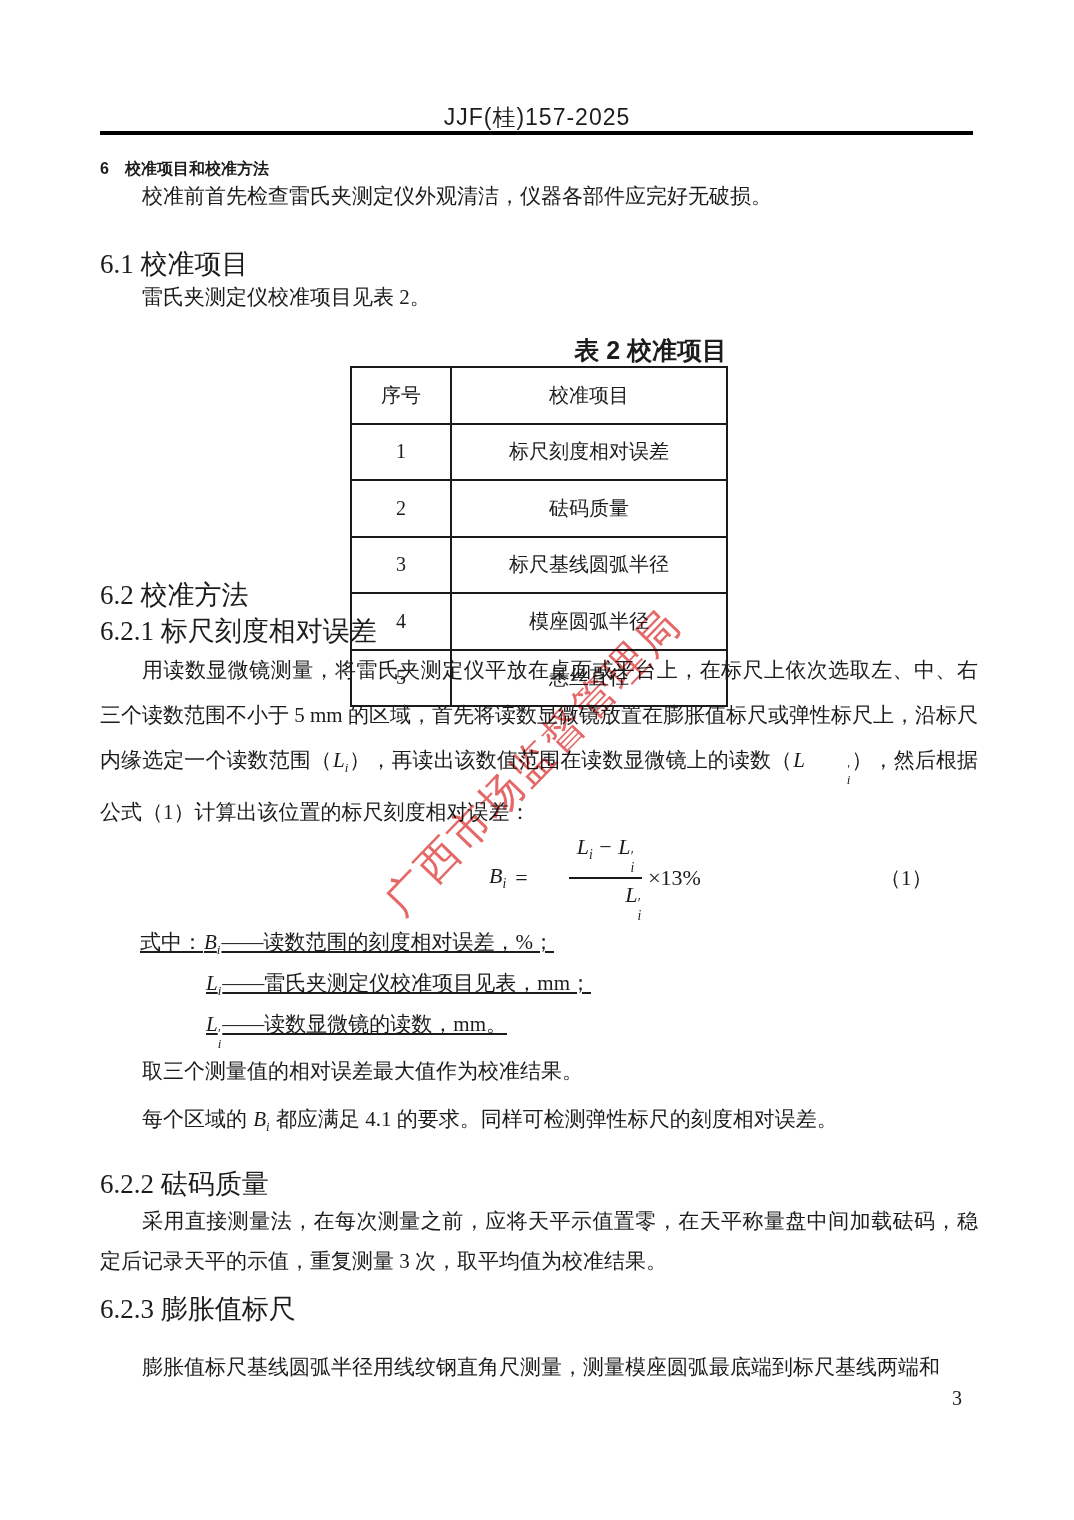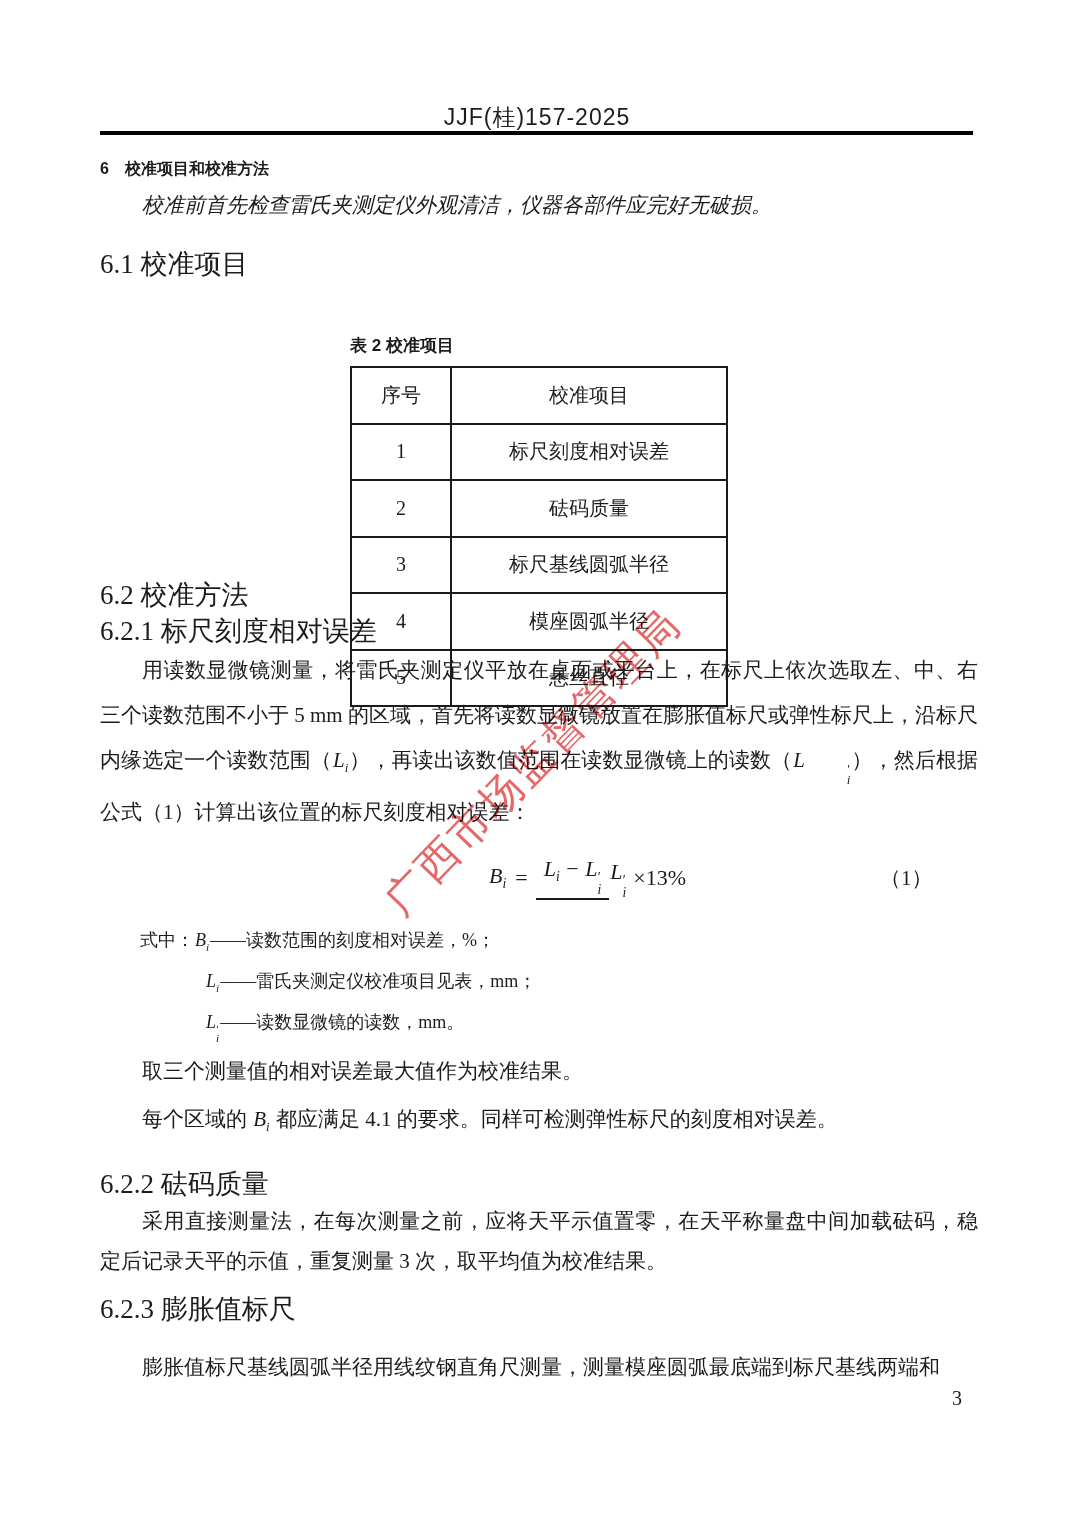--- a/index.html
+++ b/index.html
@@ -12,52 +12,52 @@
     font-family:"Liberation Sans",sans-serif;font-size:23px;letter-spacing:1px;}
   .header-rule{position:absolute;top:131px;left:100px;width:873px;height:4px;background:#000;}
   
   .h-main{position:absolute;top:159px;left:100px;
     font-family:"Liberation Sans",sans-serif;font-weight:700;font-size:16px;}
   .h-sub{position:absolute;left:100px;font-size:27px;font-weight:400;}
   .h-61{top:246px;} .h-62{top:577px;} .h-621{top:613px;} .h-622{top:1166px;} .h-623{top:1291px;}
   
   .para{position:absolute;left:100px;width:878px;font-size:21px;line-height:45px;
     text-align:justify;text-indent:2em;}
-  .p-intro{top:191px;line-height:28px;font-style:italic;}
+  .p-intro{top:182px;line-height:28px;}
   .p-61{top:283px;line-height:28px;}
   .p-621{top:648px;}
   .p-qu{top:1056px;line-height:30px;}
   .p-mei{top:1104px;line-height:30px;}
   .p-622{top:1201px;line-height:40px;}
   .p-623{top:1326px;line-height:30px;margin-top:26px;}
   
-  .tbl-caption{position:absolute;top:334px;left:350px;width:377px;text-align:left;
-    font-family:"Liberation Sans",sans-serif;font-weight:700;font-size:17px;}
+  .tbl-caption{position:absolute;top:334px;left:350px;width:377px;text-align:right;
+    font-family:"Liberation Sans",sans-serif;font-weight:700;font-size:25px;}
   table.tbl{position:absolute;top:366px;left:350px;width:378px;border-collapse:collapse;}
   table.tbl th,table.tbl td{border:2px solid #1a1a1a;text-align:center;vertical-align:middle;
     font-size:20px;font-weight:400;height:30.5px;padding:12px;font-family:"Liberation Serif",serif;}
   table.tbl th:first-child,table.tbl td:first-child{width:74px;}
   
   .formula-row{position:absolute;top:836px;left:100px;width:878px;height:84px;}
   .formula{position:absolute;left:388px;top:0;display:flex;align-items:center;
     font-size:22px;height:84px;}
   .f-eq{margin:0 8px;font-style:normal;}
-  .frac{display:inline-flex;flex-direction:row;text-align:right;}
+  .frac{display:inline-flex;flex-direction:column;text-align:right;margin-left:33px;}
   .frac .num{border-bottom:2px solid #1a1a1a;padding:0 7px 3px;}
   .frac .den{padding-top:3px;}
   .f-mult{margin-left:6px;font-style:normal;}
   .eq-num{position:absolute;left:780px;top:28px;font-size:21px;}
   
   .mvar{font-style:italic;font-family:"Liberation Serif",serif;padding:0 1px;}
   .mvar sub{font-size:0.62em;font-style:italic;}
   .pstack{display:inline-flex;flex-direction:column;align-items:center;
     vertical-align:-0.45em;font-size:0.62em;line-height:0.85;font-style:italic;}
   .pstack .pr{font-style:normal;line-height:0.8;}
   
-  .where-line{position:absolute;font-size:18px;}
+  .where-line{position:absolute;font-size:21px;text-decoration:underline;}
   .w1{top:928px;left:140px;} .w2{top:969px;left:205px;} .w3{top:1010px;left:205px;}
   
   .page-num{position:absolute;top:1387px;left:952px;font-size:20px;}
   
   .watermark{position:absolute;left:533px;top:762px;white-space:nowrap;
     transform:translate(-50%,-50%) rotate(-46deg);transform-origin:center;
     font-family:"Liberation Serif",serif;font-size:42px;letter-spacing:3px;
     opacity:0.88;mix-blend-mode:multiply;z-index:5;pointer-events:none;}
 </style>
 </head>
@@ -65,20 +65,21 @@
 
 <div class="page">
 
   <div class="doc-code">JJF(桂)157-2025</div>
   <div class="header-rule"></div>
 
   <div class="h-main">6　校准项目和校准方法</div>
   <div class="para p-intro">校准前首先检查雷氏夹测定仪外观清洁，仪器各部件应完好无破损。</div>
 
   <div class="h-sub h-61">6.1 校准项目</div>
+  <div class="para p-61">雷氏夹测定仪校准项目见表 2。</div>
 
   <div class="tbl-caption">表 2 校准项目</div>
   <table class="tbl">
     <tbody id="tbl-body">
         <tr>
           <th>序号</th>
           <th>校准项目</th>
         </tr>
         <tr>
           <td>1</td>

